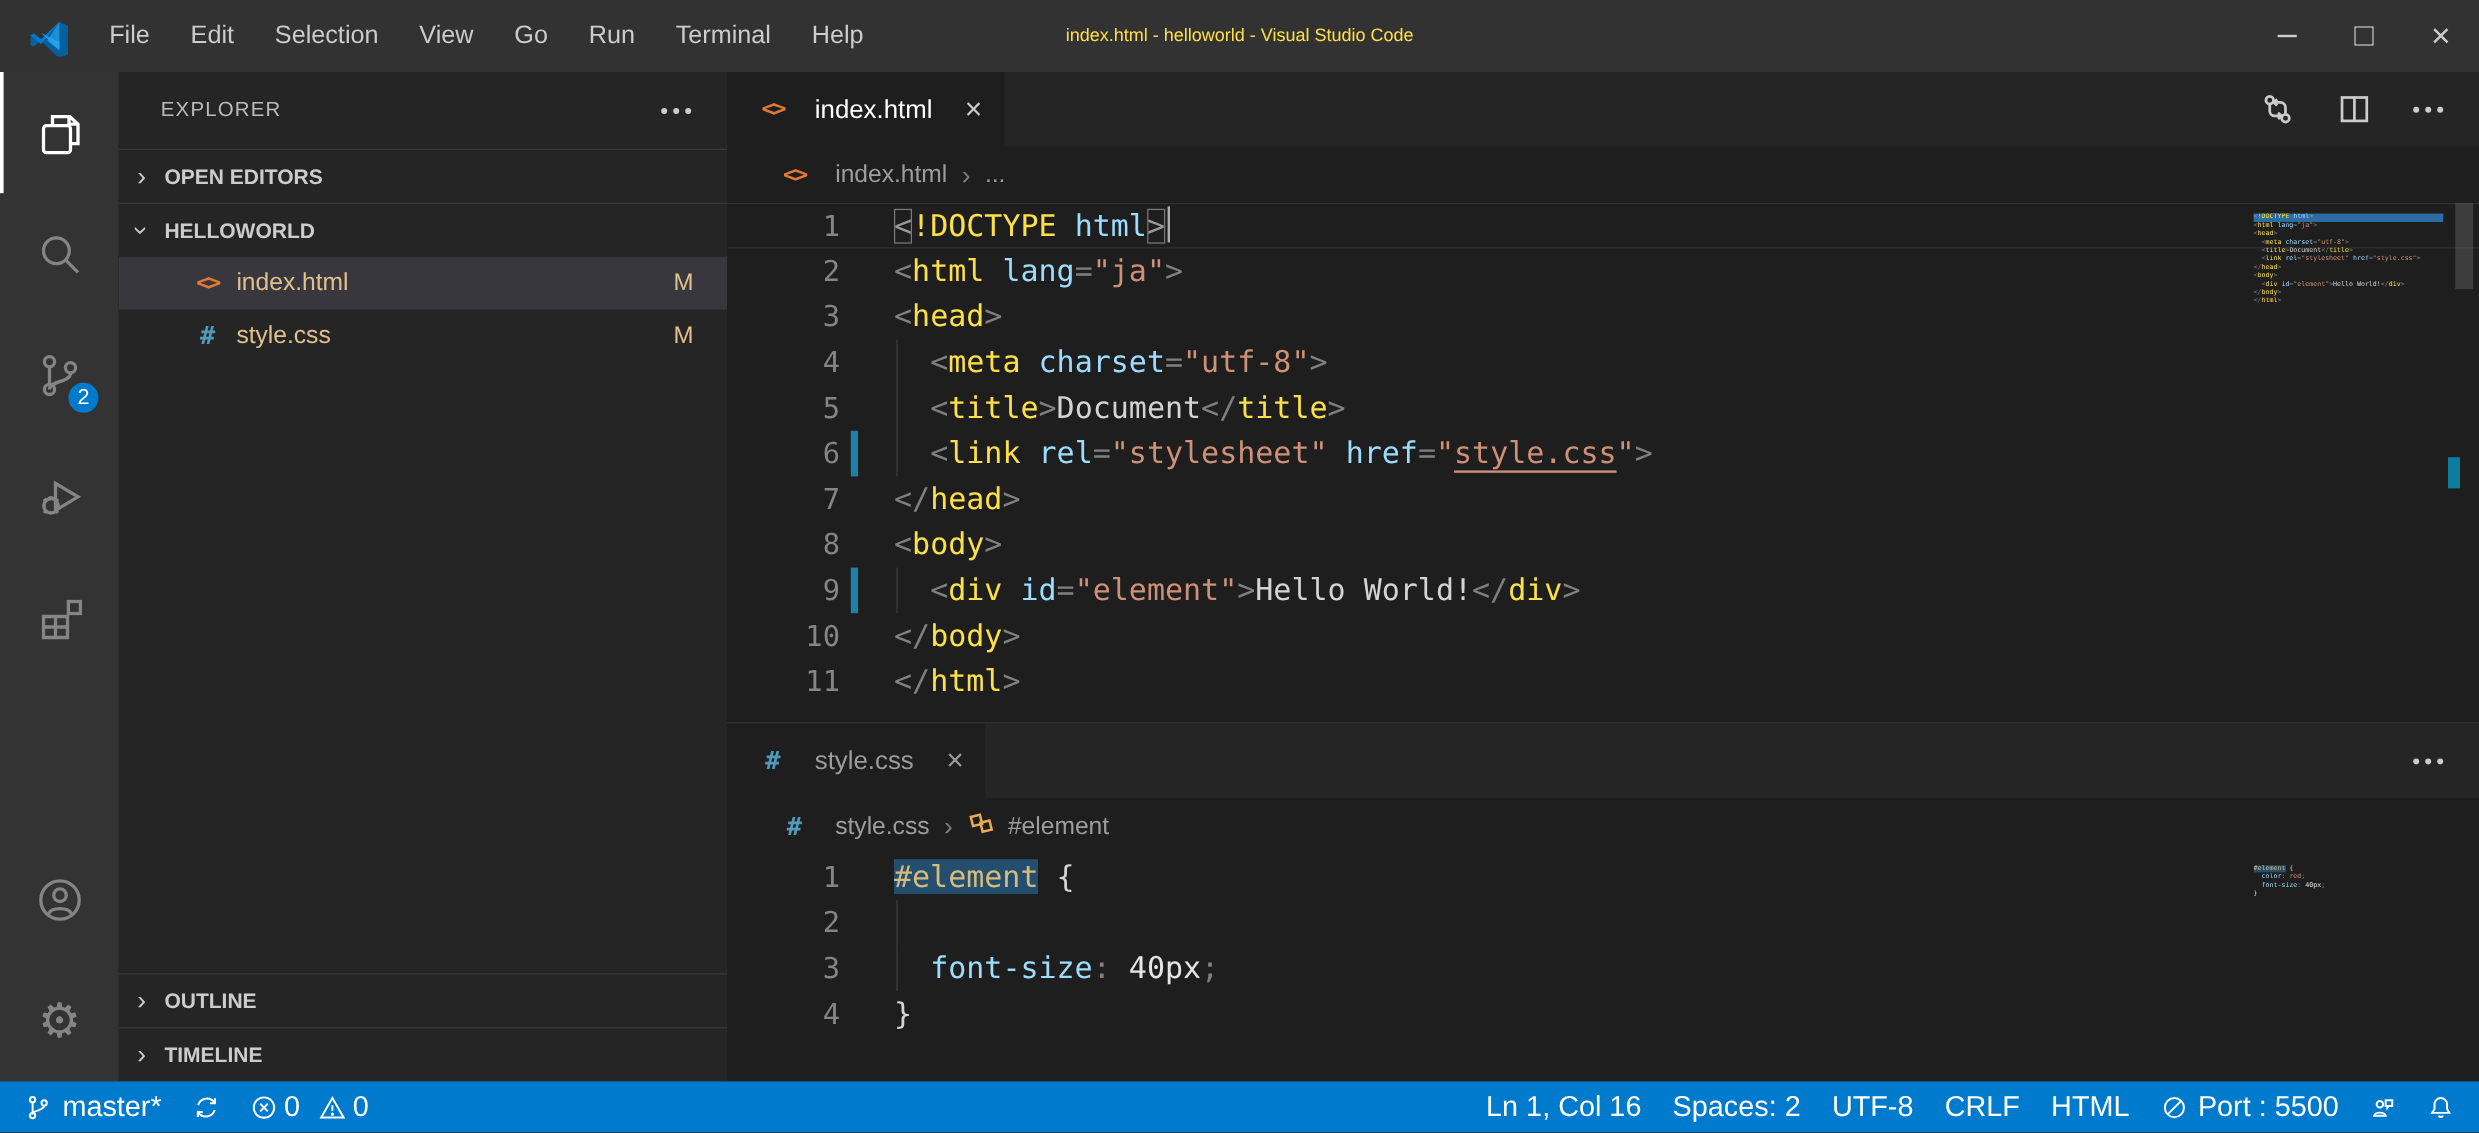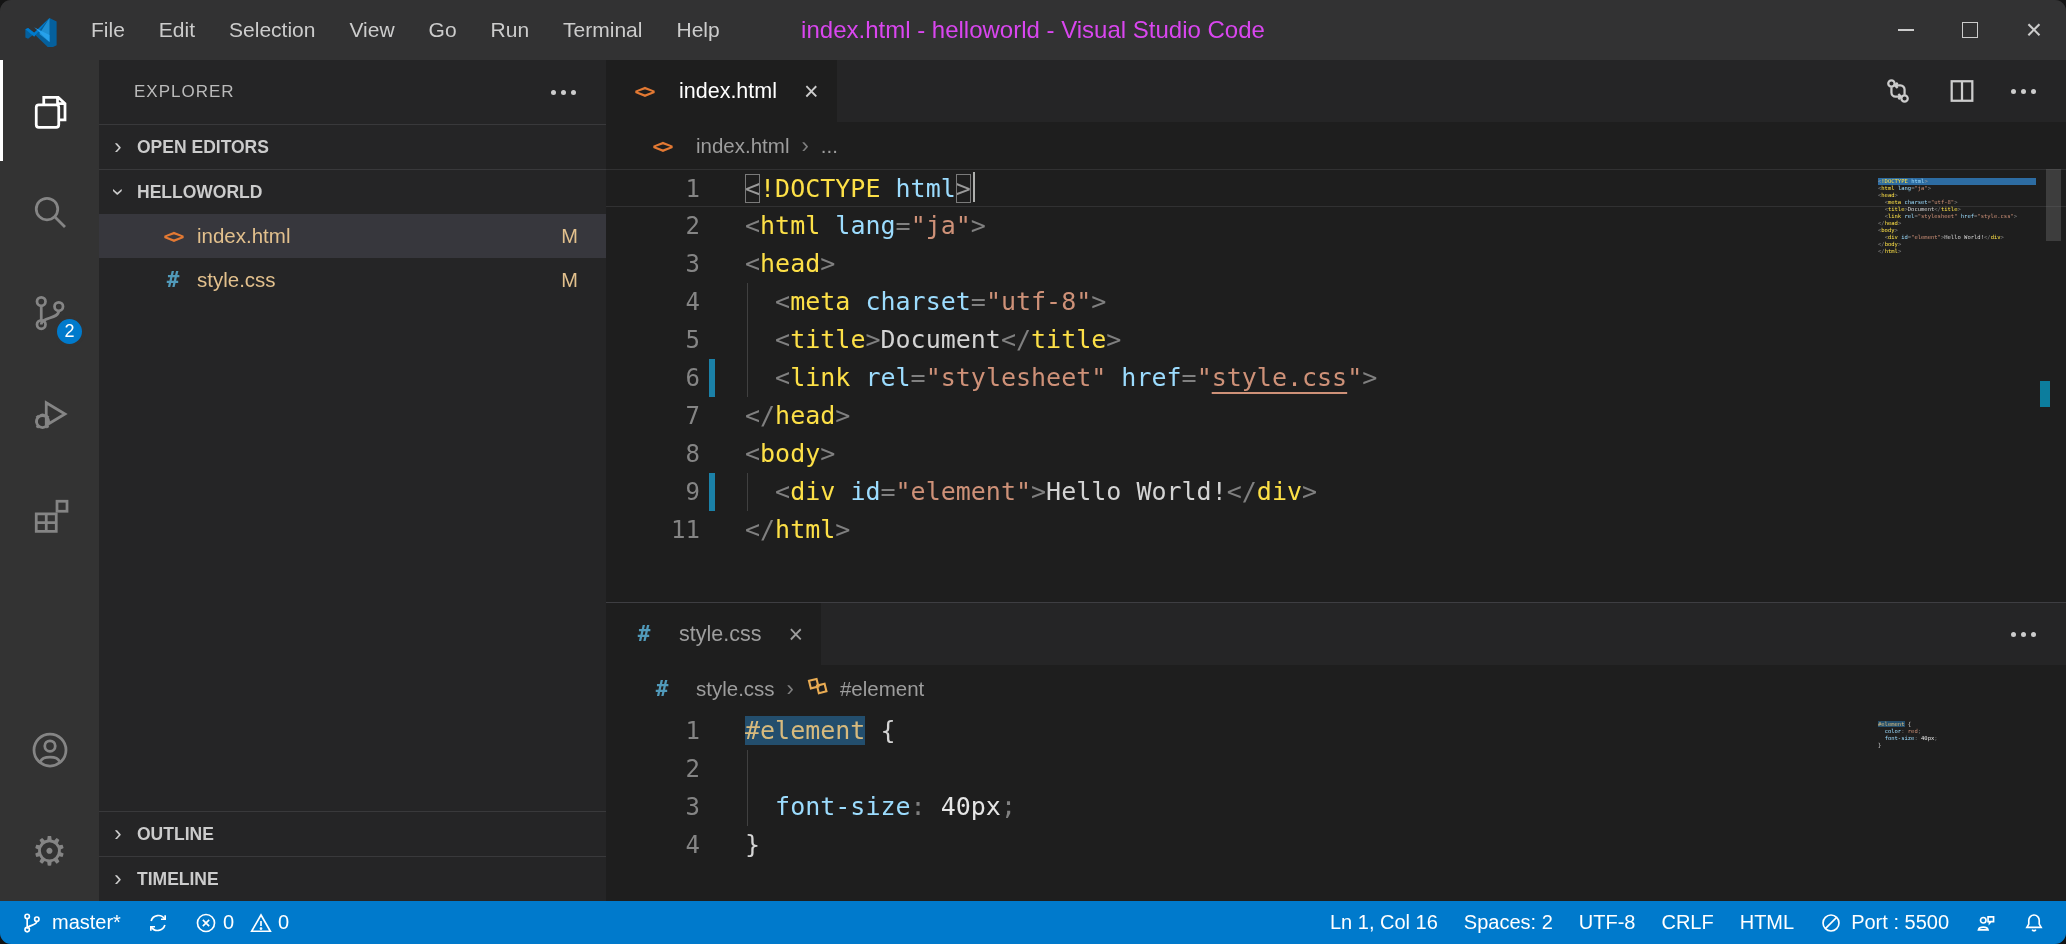--- a/index.html
+++ b/index.html
@@ -1,24 +1,24 @@
 <!DOCTYPE html>
 <html><head>
 <meta charset="utf-8">
 <style>
   * { margin:0; padding:0; box-sizing:border-box; }
   html,body { background:#141414; }
-  .app{width:2066px;height:944px;background:#1e1e1e;font-family:"Liberation Sans",sans-serif;color:#ccc;position:relative;overflow:hidden;user-select:none;border-radius:11px;}
+  .app{width:2066px;height:944px;background:#1e1e1e;font-family:"Liberation Sans",sans-serif;color:#ccc;position:relative;overflow:hidden;user-select:none;}
 
   
   .titlebar{height:60px;background:#323233;display:flex;align-items:center;position:relative;}
   .logo{width:34px;height:34px;margin:0 16px 0 24px;flex:none;}
   .menu{display:flex;height:100%;}
   .menu-item{padding:0 17px;font-size:21px;color:#cccccc;line-height:60px;cursor:default;}
-  .win-title{position:absolute;left:50%;transform:translateX(-50%);font-size:24px;color:#d946ef;line-height:60px;white-space:nowrap;}
+  .win-title{position:absolute;left:50%;transform:translateX(-50%);font-size:15px;color:#fde047;line-height:60px;white-space:nowrap;}
   .win-controls{margin-left:auto;display:flex;height:60px;}
   .win-btn{width:64px;display:flex;align-items:center;justify-content:center;color:#cccccc;}
   .glyph-min{width:16px;height:2px;background:#ccc;}
   .glyph-max{width:16px;height:16px;border:1.5px solid #ccc;}
   .glyph-close{font-size:28px;line-height:28px;}
 
   
   .main{display:flex;height:841px;}
 
   
@@ -92,21 +92,21 @@
   .minimap{position:absolute;top:9px;right:30px;width:158px;font-family:"DejaVu Sans Mono",monospace;font-size:5.5px;}
   .mm-line{height:7px;line-height:7px;white-space:pre;overflow:hidden;}
   .mm-line.cur{background:#2d6ca2;}
   .minimap .tok.bm{outline:none;}
   .minimap .tok.link{text-decoration:none;}
   .scrollbar{position:absolute;top:0;right:0;width:26px;bottom:0;}
   .sb-thumb{position:absolute;top:0;right:5px;width:15px;height:72px;background:rgba(121,121,121,0.35);}
   .ovr-mod{position:absolute;right:16px;width:10px;top:212px;height:26px;background:#0c7d9d;}
 
   
-  .statusbar{height:43px;background:#007acc;display:flex;align-items:center;color:#ffffff;font-size:20px;padding:0 8px;}
+  .statusbar{height:43px;background:#007acc;display:flex;align-items:center;color:#ffffff;font-size:24px;padding:0 8px;}
   .st-item{display:flex;align-items:center;gap:9px;padding:0 13px;height:100%;white-space:nowrap;}
   .st-item svg{width:22px;height:22px;stroke:#ffffff;fill:none;stroke-width:1.2;}
   .st-right{margin-left:auto;display:flex;height:100%;}
   .errwarn{gap:6px;}
   .errwarn .num{margin-right:10px;}
 </style>
 </head>
 <body>
 
 <div class="app">
@@ -268,20 +268,21 @@
           <div id="code-html">
               <div class="code-line cur"><span class="ln">1</span><span class="modbar"></span><span class="codetext"><span class="tok bm">&lt;</span><span class="tok tag">!DOCTYPE</span><span class="tok txt"> </span><span class="tok attr">html</span><span class="tok bm">&gt;</span><span class="tok cursor"></span></span></div>
               <div class="code-line"><span class="ln">2</span><span class="modbar"></span><span class="codetext"><span class="tok p">&lt;</span><span class="tok tag">html</span><span class="tok txt"> </span><span class="tok attr">lang</span><span class="tok p">=</span><span class="tok str">"ja"</span><span class="tok p">&gt;</span></span></div>
               <div class="code-line"><span class="ln">3</span><span class="modbar"></span><span class="codetext"><span class="tok p">&lt;</span><span class="tok tag">head</span><span class="tok p">&gt;</span></span></div>
               <div class="code-line guide-line"><span class="ln">4</span><span class="modbar"></span><span class="codetext"><span class="tok txt">  </span><span class="tok p">&lt;</span><span class="tok tag">meta</span><span class="tok txt"> </span><span class="tok attr">charset</span><span class="tok p">=</span><span class="tok str">"utf-8"</span><span class="tok p">&gt;</span></span></div>
               <div class="code-line guide-line"><span class="ln">5</span><span class="modbar"></span><span class="codetext"><span class="tok txt">  </span><span class="tok p">&lt;</span><span class="tok tag">title</span><span class="tok p">&gt;</span><span class="tok txt">Document</span><span class="tok p">&lt;/</span><span class="tok tag">title</span><span class="tok p">&gt;</span></span></div>
               <div class="code-line guide-line mod"><span class="ln">6</span><span class="modbar"></span><span class="codetext"><span class="tok txt">  </span><span class="tok p">&lt;</span><span class="tok tag">link</span><span class="tok txt"> </span><span class="tok attr">rel</span><span class="tok p">=</span><span class="tok str">"stylesheet"</span><span class="tok txt"> </span><span class="tok attr">href</span><span class="tok p">=</span><span class="tok str">"</span><span class="tok link">style.css</span><span class="tok str">"</span><span class="tok p">&gt;</span></span></div>
               <div class="code-line"><span class="ln">7</span><span class="modbar"></span><span class="codetext"><span class="tok p">&lt;/</span><span class="tok tag">head</span><span class="tok p">&gt;</span></span></div>
               <div class="code-line"><span class="ln">8</span><span class="modbar"></span><span class="codetext"><span class="tok p">&lt;</span><span class="tok tag">body</span><span class="tok p">&gt;</span></span></div>
               <div class="code-line guide-line mod"><span class="ln">9</span><span class="modbar"></span><span class="codetext"><span class="tok txt">  </span><span class="tok p">&lt;</span><span class="tok tag">div</span><span class="tok txt"> </span><span class="tok attr">id</span><span class="tok p">=</span><span class="tok str">"element"</span><span class="tok p">&gt;</span><span class="tok txt">Hello World!</span><span class="tok p">&lt;/</span><span class="tok tag">div</span><span class="tok p">&gt;</span></span></div>
+              <div class="code-line"><span class="ln">10</span><span class="modbar"></span><span class="codetext"><span class="tok p">&lt;/</span><span class="tok tag">body</span><span class="tok p">&gt;</span></span></div>
               <div class="code-line"><span class="ln">11</span><span class="modbar"></span><span class="codetext"><span class="tok p">&lt;/</span><span class="tok tag">html</span><span class="tok p">&gt;</span></span></div>
             </div>
           <div class="minimap" id="mm-html">
               <div class="mm-line cur"><span class="tok bm">&lt;</span><span class="tok tag">!DOCTYPE</span><span class="tok txt"> </span><span class="tok attr">html</span><span class="tok bm">&gt;</span></div>
               <div class="mm-line"><span class="tok p">&lt;</span><span class="tok tag">html</span><span class="tok txt"> </span><span class="tok attr">lang</span><span class="tok p">=</span><span class="tok str">"ja"</span><span class="tok p">&gt;</span></div>
               <div class="mm-line"><span class="tok p">&lt;</span><span class="tok tag">head</span><span class="tok p">&gt;</span></div>
               <div class="mm-line"><span class="tok txt">  </span><span class="tok p">&lt;</span><span class="tok tag">meta</span><span class="tok txt"> </span><span class="tok attr">charset</span><span class="tok p">=</span><span class="tok str">"utf-8"</span><span class="tok p">&gt;</span></div>
               <div class="mm-line"><span class="tok txt">  </span><span class="tok p">&lt;</span><span class="tok tag">title</span><span class="tok p">&gt;</span><span class="tok txt">Document</span><span class="tok p">&lt;/</span><span class="tok tag">title</span><span class="tok p">&gt;</span></div>
               <div class="mm-line"><span class="tok txt">  </span><span class="tok p">&lt;</span><span class="tok tag">link</span><span class="tok txt"> </span><span class="tok attr">rel</span><span class="tok p">=</span><span class="tok str">"stylesheet"</span><span class="tok txt"> </span><span class="tok attr">href</span><span class="tok p">=</span><span class="tok str">"</span><span class="tok link">style.css</span><span class="tok str">"</span><span class="tok p">&gt;</span></div>
               <div class="mm-line"><span class="tok p">&lt;/</span><span class="tok tag">head</span><span class="tok p">&gt;</span></div>

